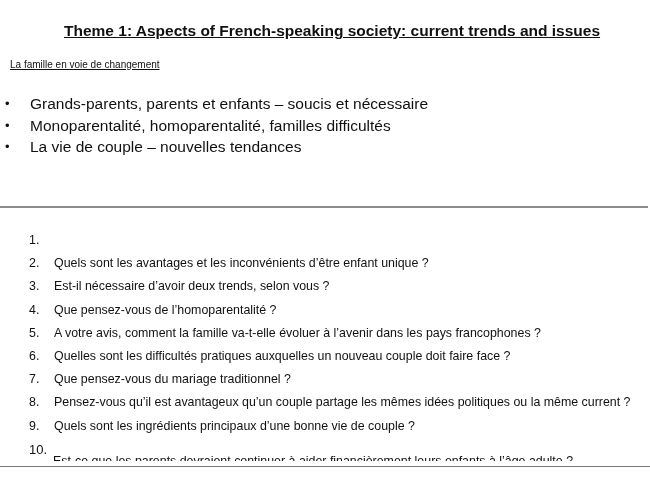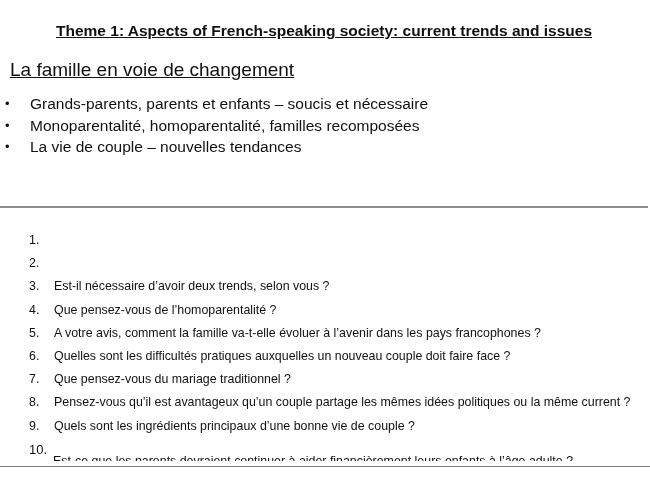--- a/index.html
+++ b/index.html
@@ -10,33 +10,33 @@
     body {
       width: 650px;
       height: 487px;
       position: relative;
       overflow: hidden;
       font-family: "Liberation Sans", sans-serif;
       color: #111111;
     }
     .title {
       position: absolute;
-      left: 56px;
+      left: 64px;
       top: 22px;
       font-size: 15.5px;
       font-weight: bold;
       text-decoration: underline;
       white-space: nowrap;
       letter-spacing: 0px;
     }
     .subtitle {
       position: absolute;
       left: 10px;
       top: 59px;
-      font-size: 19px;
+      font-size: 10px;
       text-decoration: underline;
       white-space: nowrap;
     }
     .bullets {
       position: absolute;
       left: 0;
       top: 93px;
       margin: 0;
       padding: 0;
       list-style: none;
@@ -114,36 +114,37 @@
 
 <div class="subtitle">La famille en voie de changement</div>
 
 <ul class="bullets">
   <li>
     <span class="dot">•</span>
     <span>Grands-parents, parents et enfants – soucis et nécessaire</span>
   </li>
   <li>
     <span class="dot">•</span>
-    <span>Monoparentalité, homoparentalité, familles recomposées</span>
+    <span>Monoparentalité, homoparentalité, familles difficultés</span>
   </li>
   <li>
     <span class="dot">•</span>
     <span>La vie de couple – nouvelles tendances</span>
   </li>
 </ul>
 
 <div class="divider-top"></div>
 
 <ol class="questions">
   <li>
     <span class="num">1.</span>
   </li>
   <li>
     <span class="num">2.</span>
+    <span class="text">Quels sont les avantages et les inconvénients d’être enfant unique ?</span>
   </li>
   <li>
     <span class="num">3.</span>
     <span class="text">Est-il nécessaire d’avoir deux trends, selon vous ?</span>
   </li>
   <li>
     <span class="num">4.</span>
     <span class="text">Que pensez-vous de l’homoparentalité ?</span>
   </li>
   <li>

